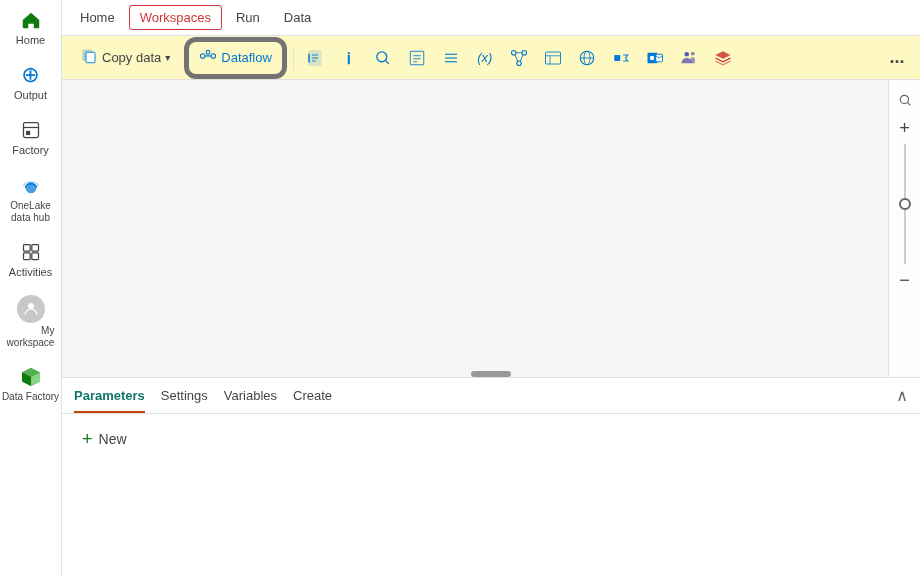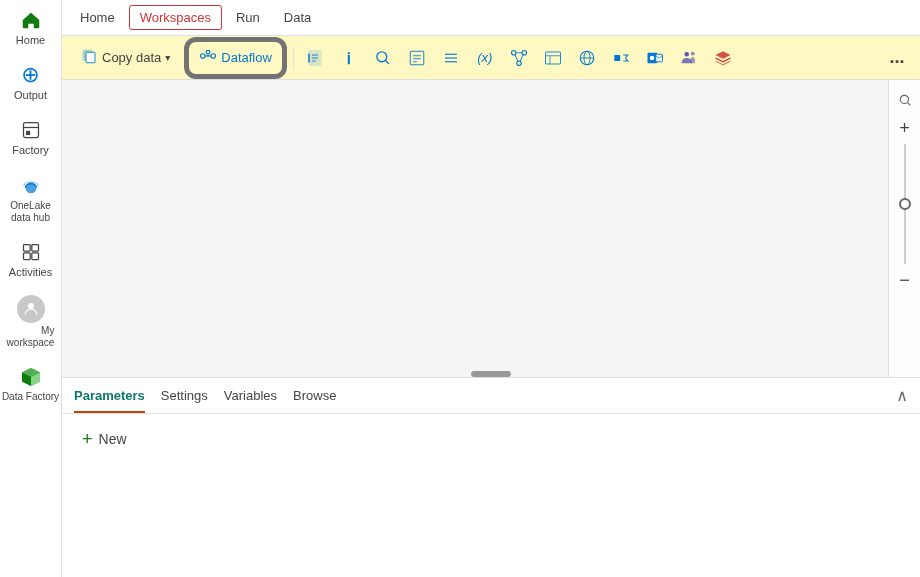--- a/index.html
+++ b/index.html
@@ -511,21 +511,21 @@
     </div>
 
     <div class="collapse-handle"></div>
   </div>
 
   <div class="bottom-panel">
     <div class="panel-tabs">
       <div class="panel-tab active-tab">Parameters</div>
       <div class="panel-tab">Settings</div>
       <div class="panel-tab">Variables</div>
-      <div class="panel-tab">Browse</div>
+      <div class="panel-tab">Create</div>
       <div class="panel-collapse">∧</div>
     </div>
     <div class="panel-content">
       <div class="new-btn">
         <span class="plus">+</span>
         <span>New</span>
       </div>
     </div>
   </div>
 </div>

